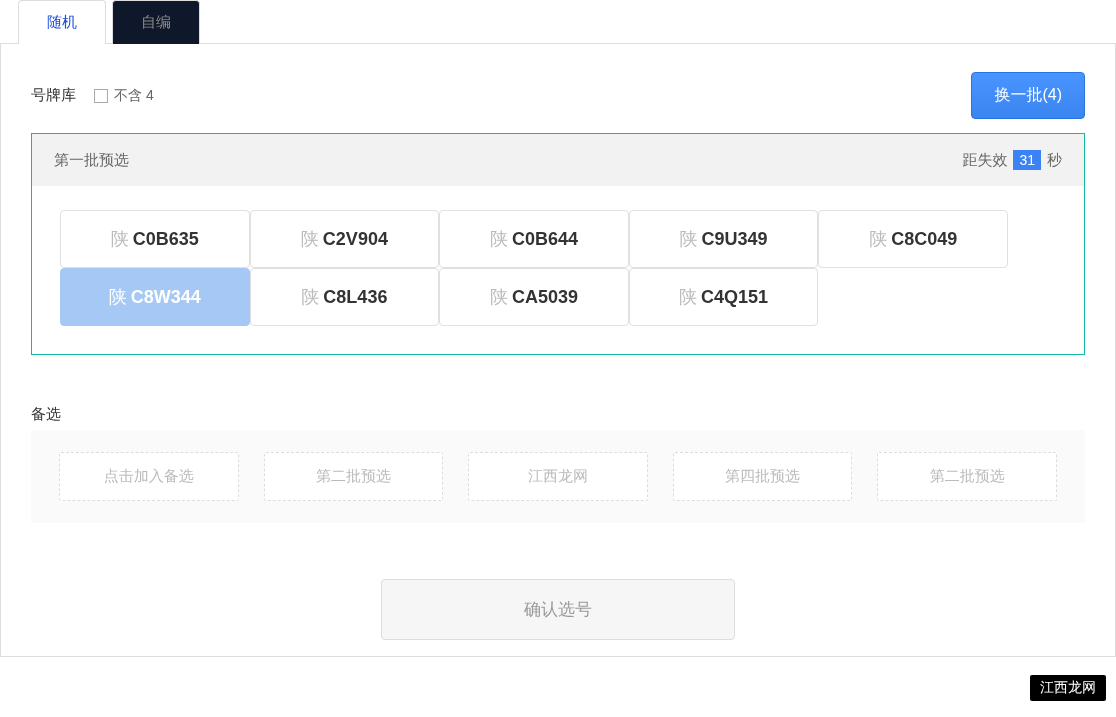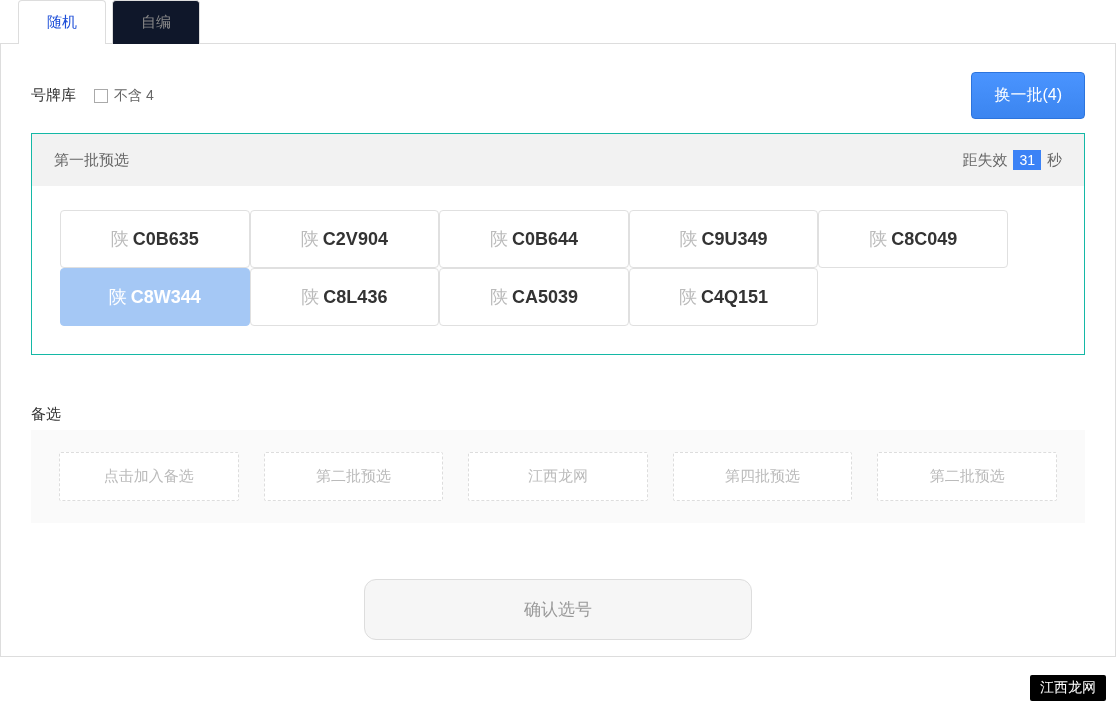--- a/index.html
+++ b/index.html
@@ -181,22 +181,22 @@
       display: flex;
       justify-content: center;
       margin-top: 56px;
     }
     .confirm-btn {
       border: 1px solid #ddd;
       background: #f6f6f6;
       color: #999;
       font-size: 17px;
       padding: 18px 0;
-      width: 388px;
-      border-radius: 12px;
+      width: 354px;
+      border-radius: 4px;
       cursor: pointer;
     }
     .watermark {
       position: absolute;
       right: 10px;
       bottom: 16px;
       background: #000;
       color: #fff;
       font-size: 14px;
       padding: 4px 10px;

